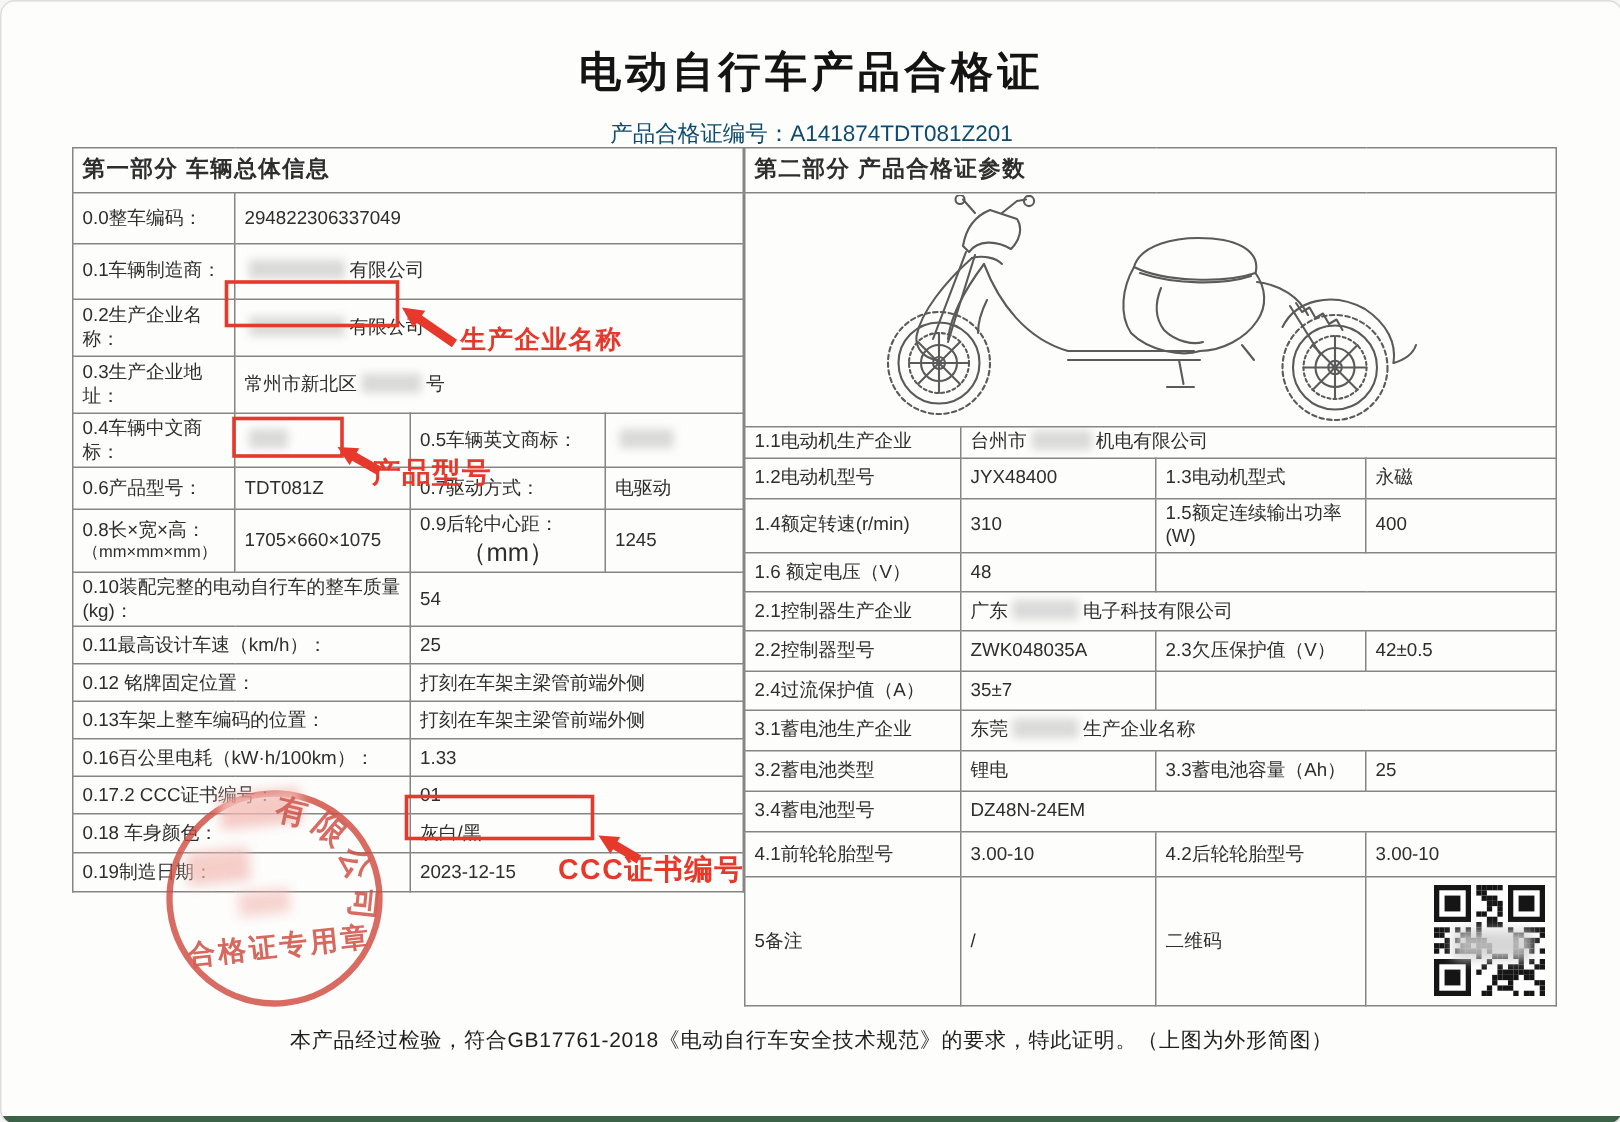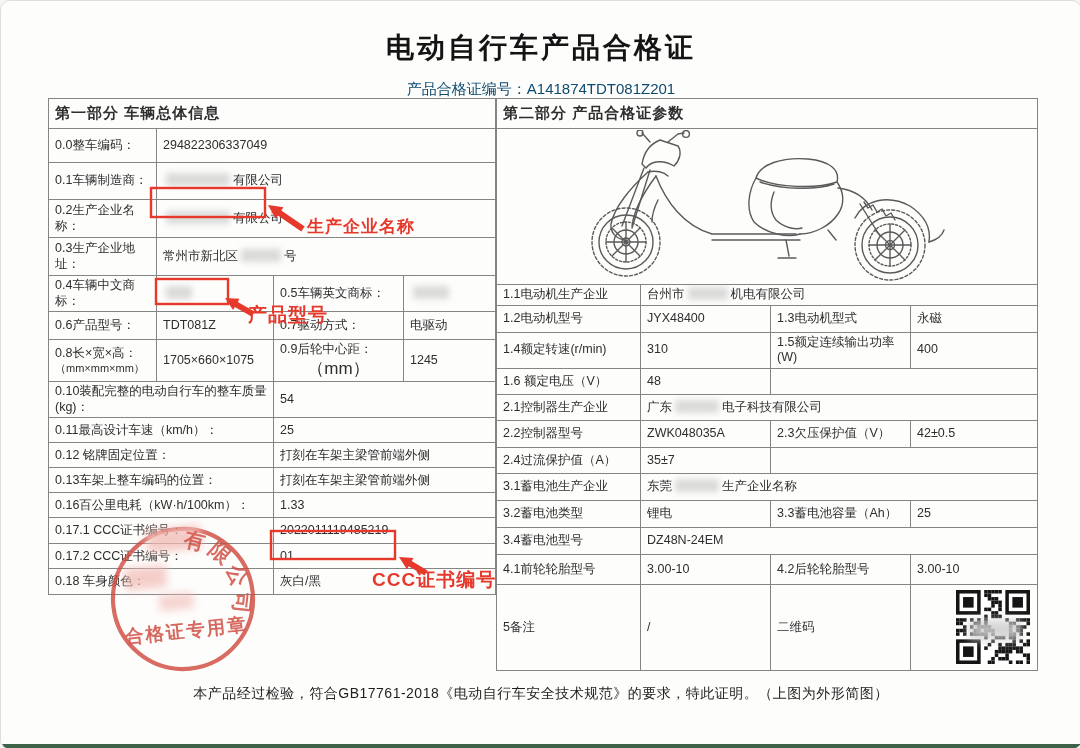--- a/index.html
+++ b/index.html
@@ -113,31 +113,31 @@
         <td colspan="2" class="val">打刻在车架主梁管前端外侧</td>
       </tr>
       <tr style="height:25px">
         <td colspan="2">0.13车架上整车编码的位置：</td>
         <td colspan="2" class="val">打刻在车架主梁管前端外侧</td>
       </tr>
       <tr style="height:25px">
         <td colspan="2">0.16百公里电耗（kW·h/100km）：</td>
         <td colspan="2" class="val">1.33</td>
       </tr>
-      <tr style="height:26px">
-        <td colspan="2">0.17.1 CCC证书编号：</td>
-        <td colspan="2" class="val">2022011119485219</td>
-      </tr>
       <tr style="height:25px">
         <td colspan="2">0.17.2 CCC证书编号：</td>
         <td colspan="2" class="val">01</td>
       </tr>
       <tr style="height:26px">
         <td colspan="2">0.18 车身颜色：</td>
         <td colspan="2" class="val">灰白/黑</td>
+      </tr>
+      <tr style="height:26px">
+        <td colspan="2">0.19制造日期：</td>
+        <td colspan="2" class="val">2023-12-15</td>
       </tr>
     </tbody>
       </table>
 
     <table class="t-right">
       <colgroup>
           <col style="width:144px">
           <col style="width:130px">
           <col style="width:140px">
           <col style="width:127px">

